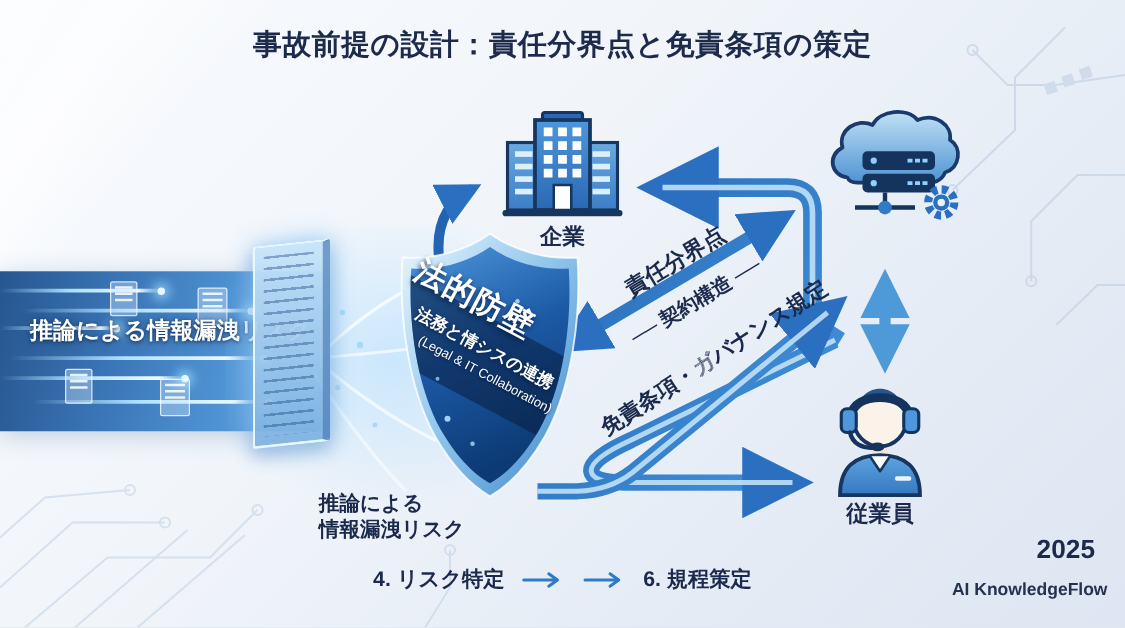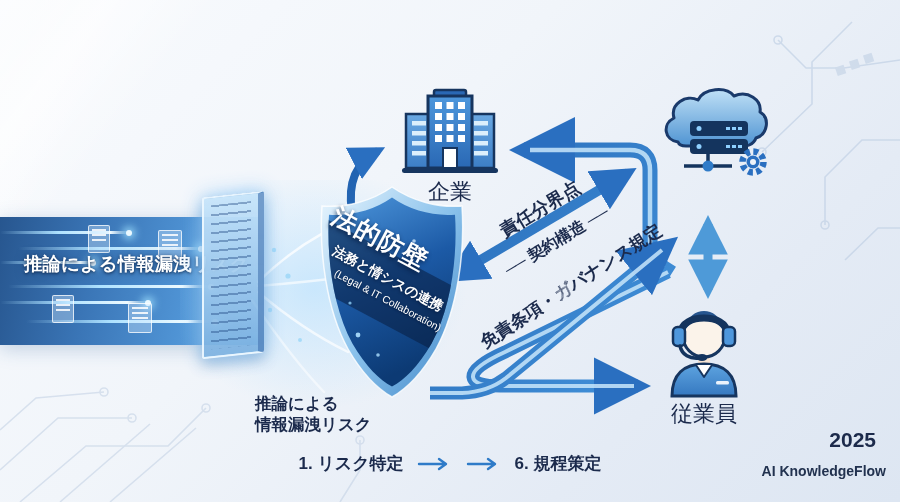--- a/index.html
+++ b/index.html
@@ -46,21 +46,21 @@
   .lbl-disc{left:421px;top:274px;width:300px;font-size:17.5px;transform:rotate(-33deg);}
   
   .sh-text{color:#fff;text-align:center;font-weight:700;}
   .sh-main{left:310px;top:222px;width:140px;font-size:25px;letter-spacing:1px;transform:rotate(28deg);
     text-shadow:0 2px 4px rgba(5,25,60,.85);}
   .sh-sub{left:305px;top:270px;width:165px;font-size:13.5px;transform:rotate(28deg);
     text-shadow:0 1px 3px rgba(5,25,60,.9);}
   .sh-sub-en{left:308px;top:294px;width:160px;font-size:10.5px;font-weight:400;transform:rotate(28deg);
     text-shadow:0 1px 2px rgba(5,25,60,.9);}
   
-  .ent{font-size:22px;font-weight:400;color:#1b2a4c;text-align:center;}
+  .ent{font-size:18px;font-weight:700;color:#1b2a4c;text-align:center;}
   
   .risk2{left:255px;top:393px;width:160px;text-align:left;font-size:16.5px;font-weight:700;line-height:1.3;color:#1b2a4c;}
   .steps{left:0;right:0;top:452px;display:flex;justify-content:center;align-items:center;gap:13px;}
   .step{font-size:17px;font-weight:700;color:#1b2a4c;}
   .year{right:24px;top:428px;font-size:21px;font-weight:700;color:#1c2a4b;}
   .brand{right:14px;top:463px;font-size:14px;font-weight:700;color:#22324f;}
   svg{display:block;}
 </style>
 </head>
 <body>
@@ -91,20 +91,21 @@
         <circle cx="104" cy="392" r="4"></circle>
       <path d="M60,502 L150,424"></path>
       <path d="M110,502 L196,428"></path>
       <path d="M340,502 L360,470 L360,440"></path>
         <circle cx="360" cy="440" r="4"></circle>
     </g>
   </svg>
 
   <div class="abs streaks"></div>
 
+  <div class="abs page-title">事故前提の設計：責任分界点と免責条項の策定</div>
 
 
   <div class="abs band">
     <div class="flow" style="left:0;top:14px;width:130px;"></div>
     <div class="flow" style="left:18px;top:30px;width:185px;"></div>
     <div class="flow" style="left:0;top:44px;width:95px;"></div>
     <div class="flow" style="left:8px;top:68px;width:205px;"></div>
     <div class="flow" style="left:0;top:84px;width:150px;"></div>
     <div class="flow" style="left:26px;top:103px;width:190px;"></div>
     <div class="fdot" style="left:126px;top:12.5px;"></div>
@@ -324,21 +325,21 @@
   <div class="abs dlabel lbl-resp">責任分界点</div>
   <div class="abs dlabel lbl-cont">── 契約構造 ──</div>
   <div class="abs dlabel lbl-disc">免責条項・ガバナンス規定</div>
 
   <div class="abs risk2">
     <div>推論による</div>
     <div>情報漏洩リスク</div>
   </div>
 
   <div class="abs steps">
-    <span class="step">1. リスク特定</span>
+    <span class="step">4. リスク特定</span>
     <svg width="36" height="14">
         <path d="M2,7 L28,7 M22,2 L29,7 L22,12" fill="none" stroke="#2f7bc8" stroke-width="2.4" stroke-linecap="round" stroke-linejoin="round"></path>
       </svg>
     <svg width="36" height="14">
         <path d="M2,7 L28,7 M22,2 L29,7 L22,12" fill="none" stroke="#2f7bc8" stroke-width="2.4" stroke-linecap="round" stroke-linejoin="round"></path>
       </svg>
     <span class="step">6. 規程策定</span>
   </div>
 
   <div class="abs year">2025</div>

